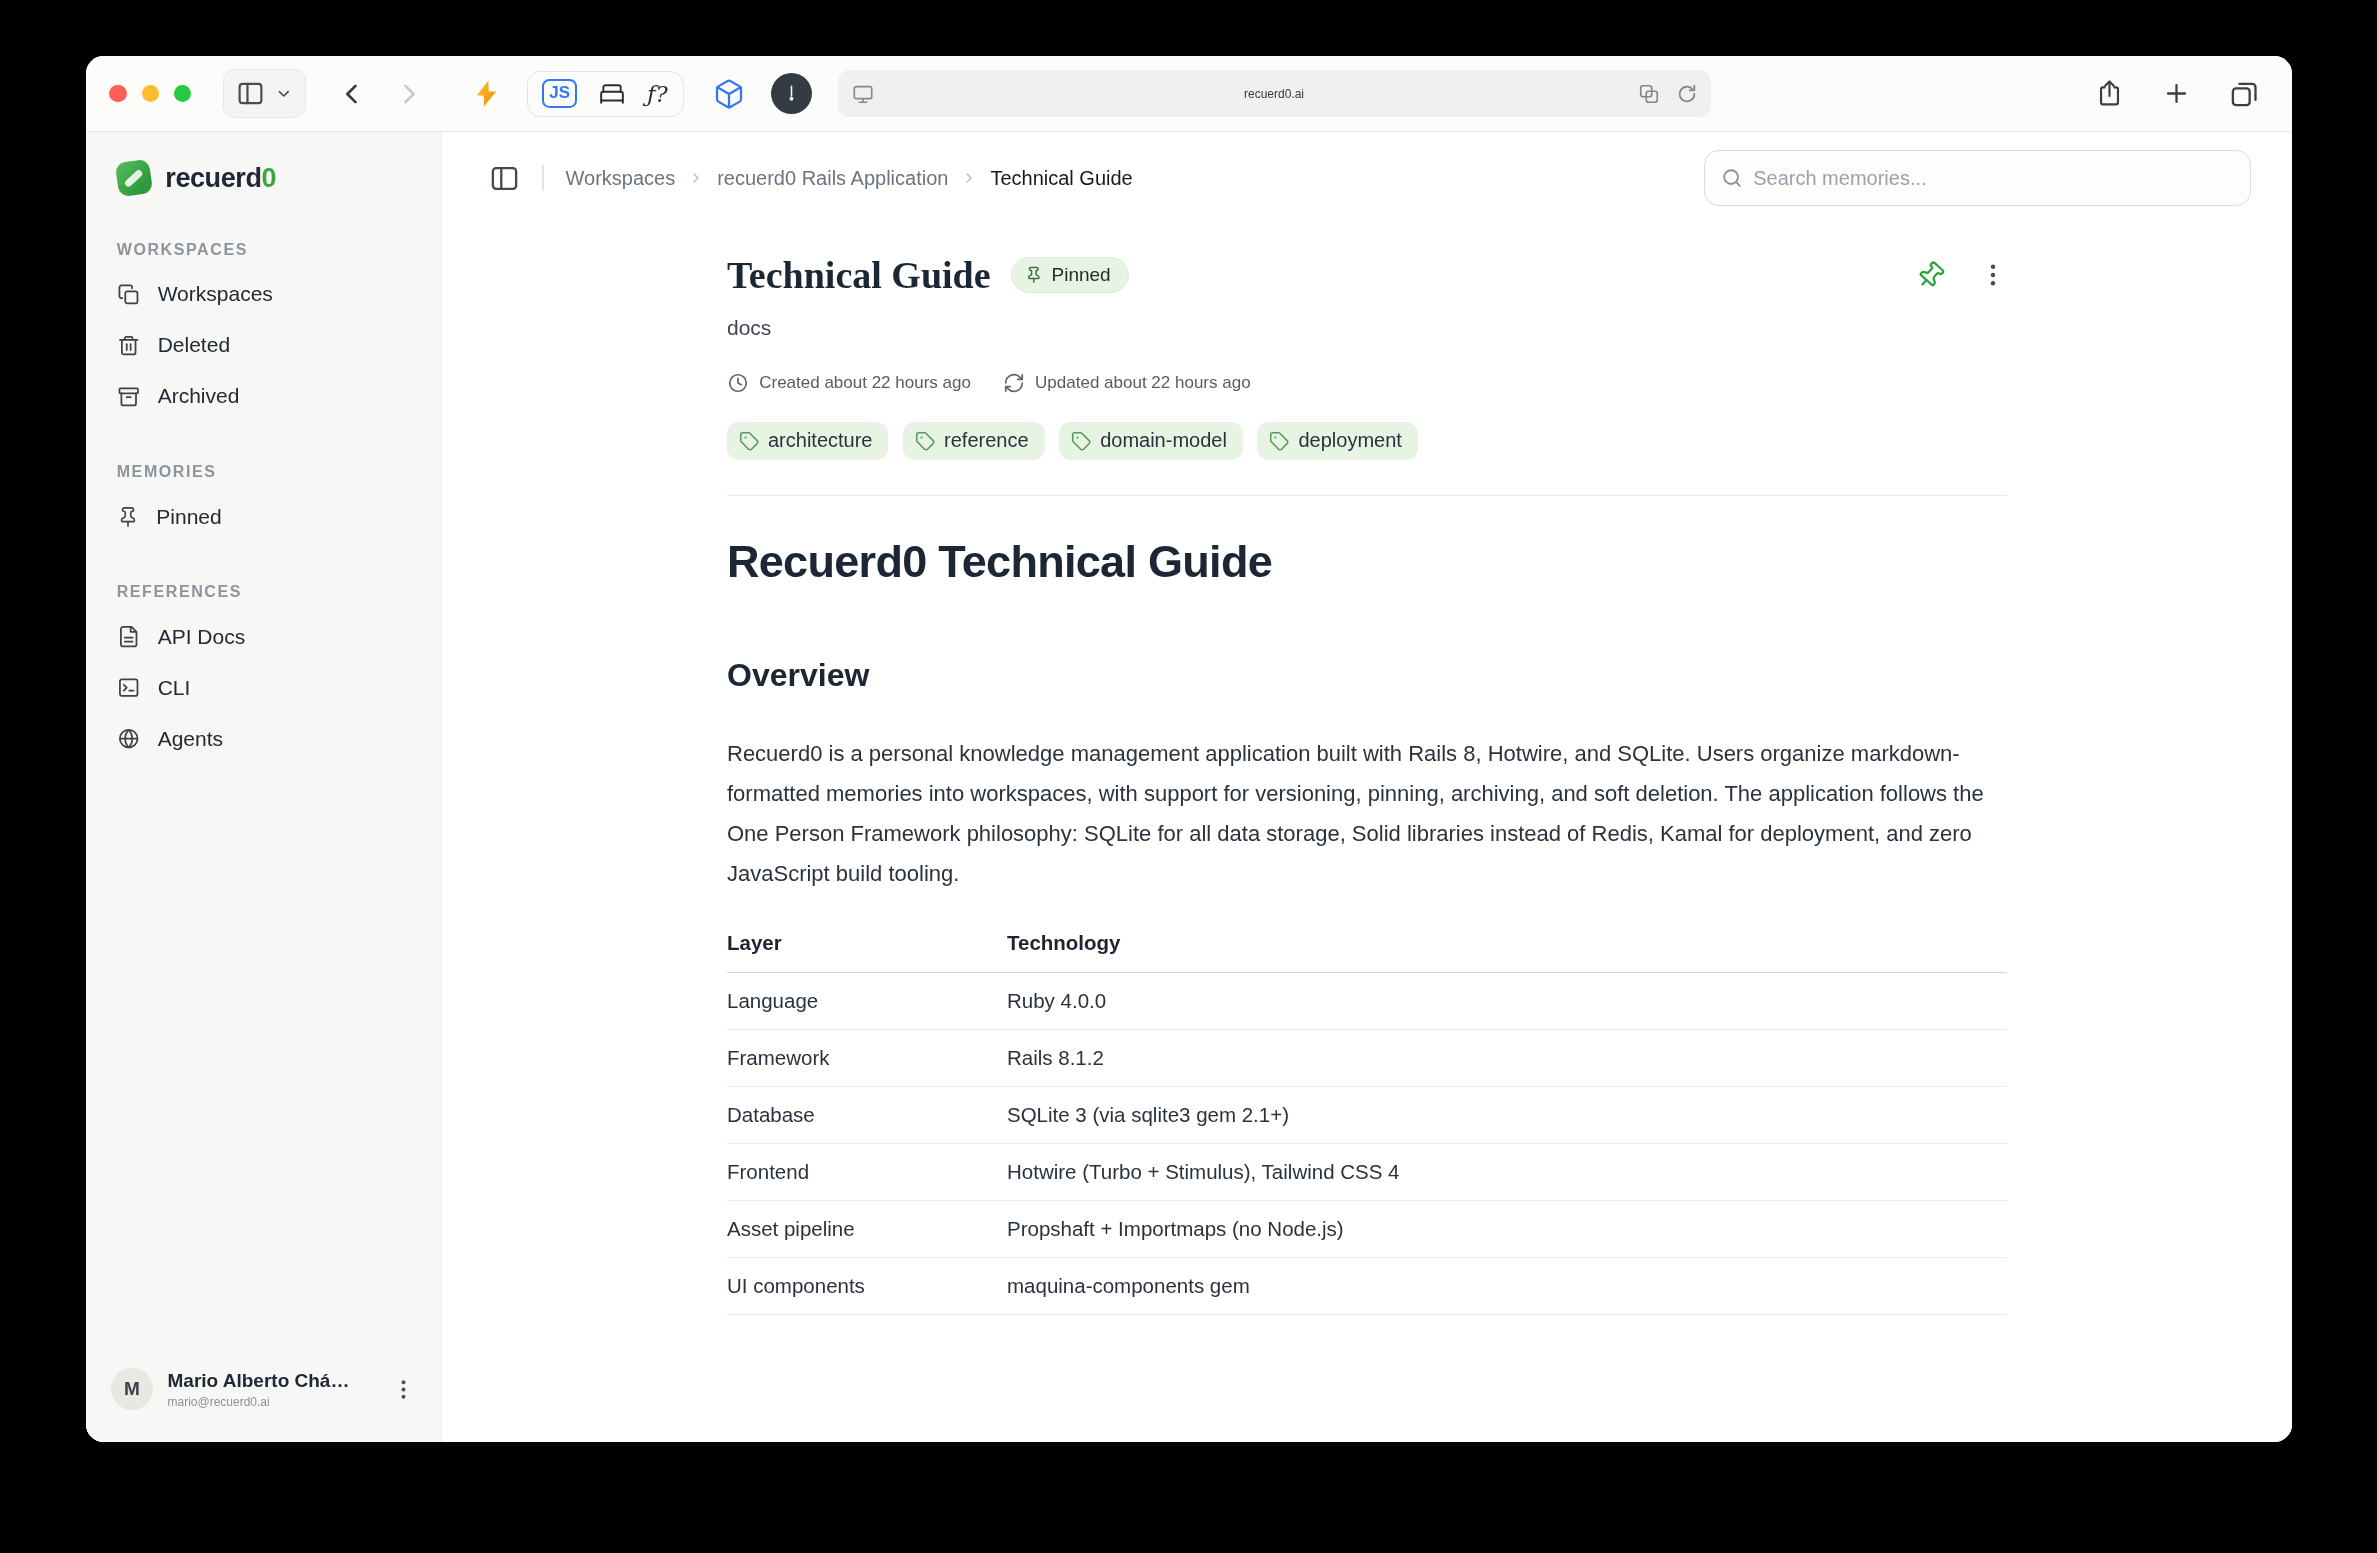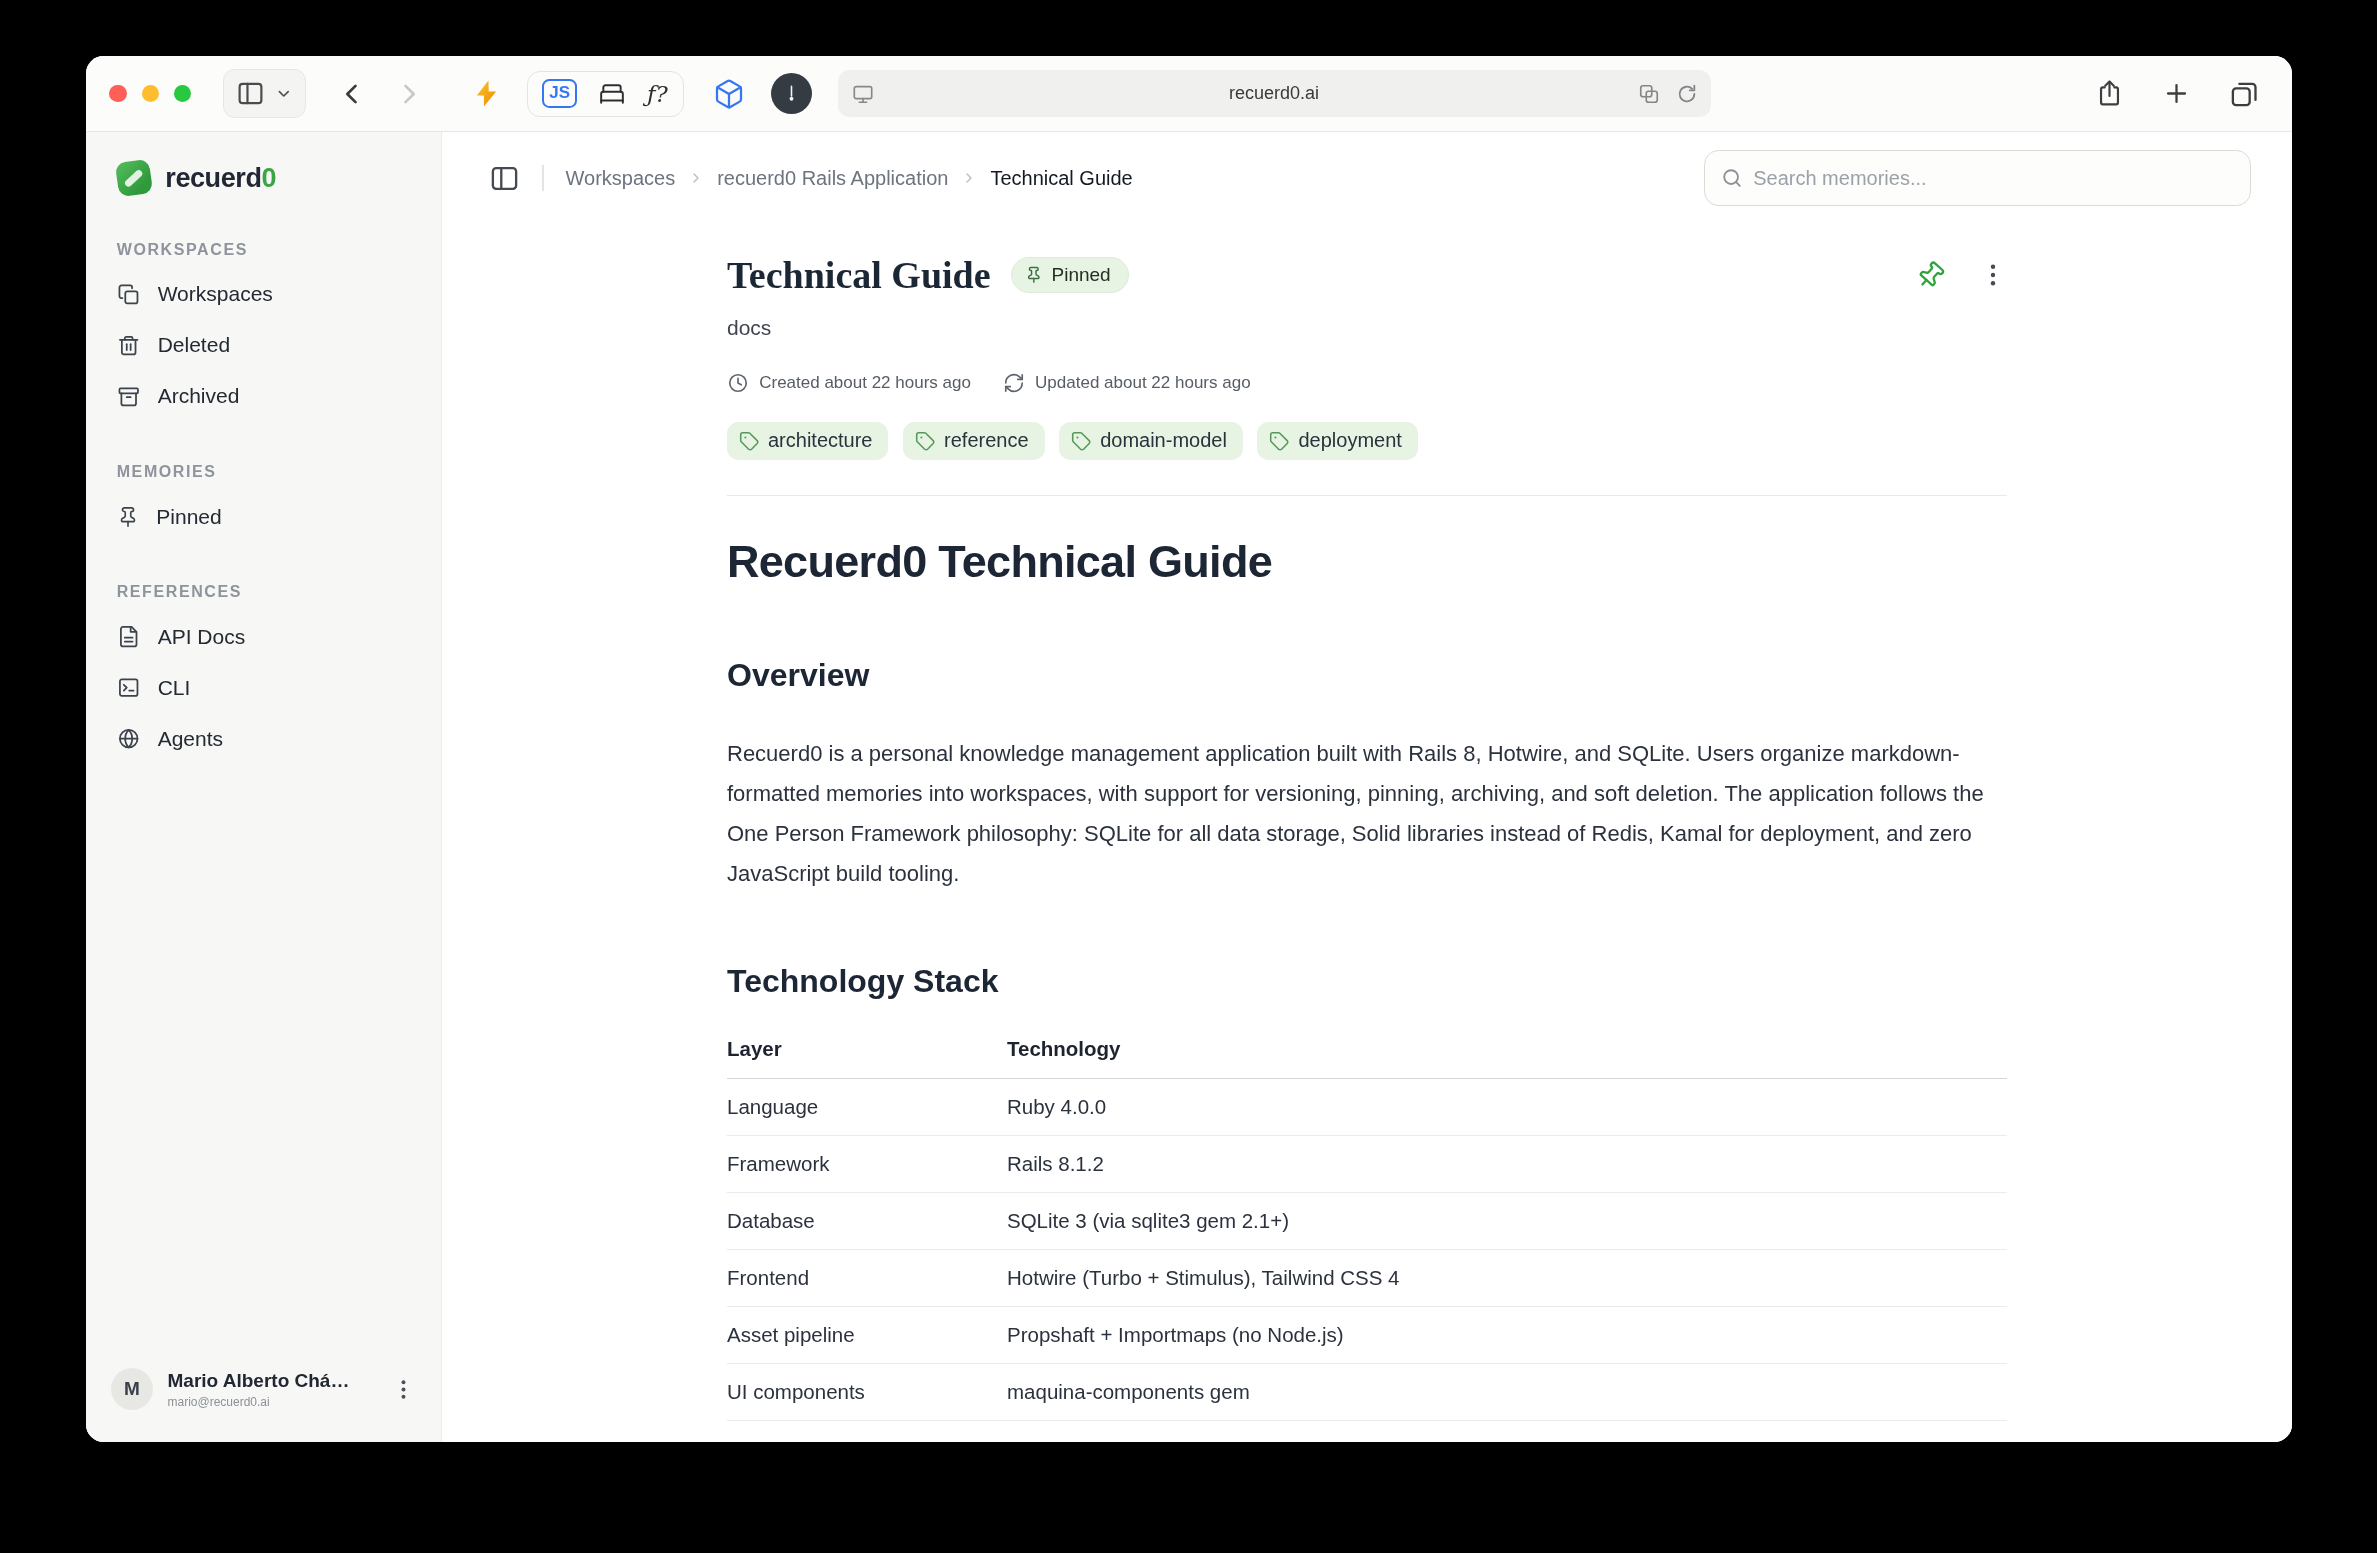--- a/index.html
+++ b/index.html
@@ -27,21 +27,21 @@
   .js-badge { border:2.2px solid #3577f2; color:#3577f2; border-radius:7.3px;
               font-size:17px; font-weight:700; padding:2.2px 5.1px; line-height:1.2; }
   .bed { color:#2e2e30; }
   .fn { font-family:"DejaVu Serif", serif; font-style:italic; font-size:23px; color:#2e2e30; }
   .cube { margin-right:26px; }
   .dark-ext { width:41px; height:41px; border-radius:50%; background:#343b43;
               display:flex; align-items:center; justify-content:center; }
   .address { position:relative; width:873px; height:47px; background:#f0f0ee;
              border-radius:11.7px; display:flex; align-items:center; margin-left:26px; }
   .addr-left { position:absolute; left:14.6px; color:#88888c; }
-  .addr-url { margin:0 auto; font-size:18px; color:#3a3a3c; }
+  .addr-url { margin:0 auto; font-size:12px; color:#3a3a3c; }
   .addr-right { position:absolute; right:13px; display:flex; gap:16px; color:#85858a; }
   .tb-spacer { flex:1; }
   .tb-right { display:flex; align-items:center; gap:38px; color:#3e3e40; }
 
   
   .app { flex:1; display:flex; min-height:0; }
   .sidebar { flex:0 0 356px; background:#f7f7f5; border-right:1.5px solid #ebebe9;
              display:flex; flex-direction:column; padding:25px 19px 32px; }
   .logo-row { display:flex; align-items:center; gap:14.6px; padding:4.4px 11.7px; }
   .logo-mark { width:34px; height:34px; border-radius:10.2px; position:relative;
@@ -476,21 +476,20 @@
           </div>
 
           <hr class="divider">
 
           <article class="article">
             <h1 class="article-title">Recuerd0 Technical Guide</h1>
 
             <h2>Overview</h2>
             <p>Recuerd0 is a personal knowledge management application built with Rails 8, Hotwire, and SQLite. Users organize markdown-formatted memories into workspaces, with support for versioning, pinning, archiving, and soft deletion. The application follows the One Person Framework philosophy: SQLite for all data storage, Solid libraries instead of Redis, Kamal for deployment, and zero JavaScript build tooling.</p>
 
-            <h2>Technology Stack</h2>
             <table class="stack-table">
               <thead>
                 <tr>
                   <th>Layer</th>
                   <th>Technology</th>
                 </tr>
               </thead>
               <tbody>
                 <tr>
                   <td>Language</td>

